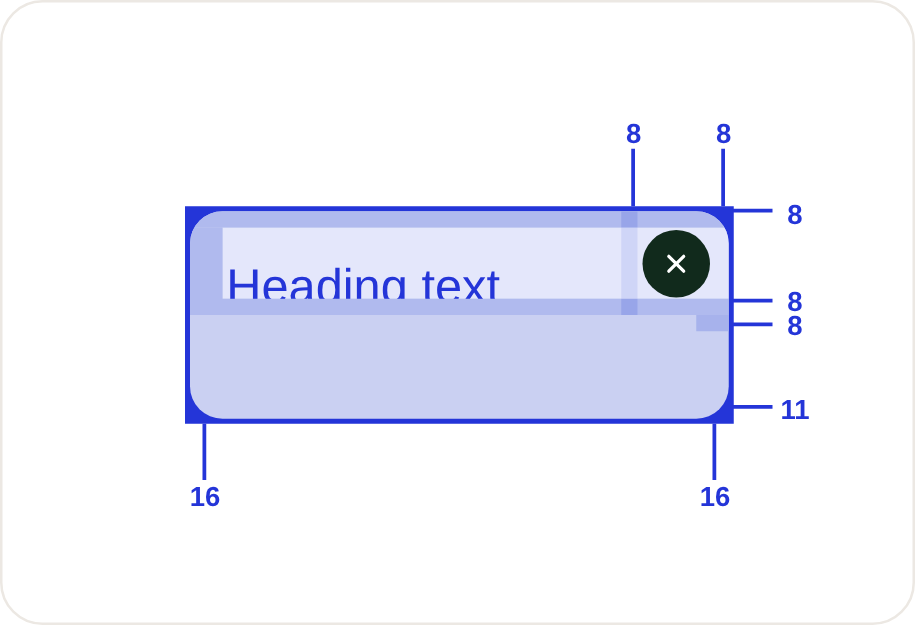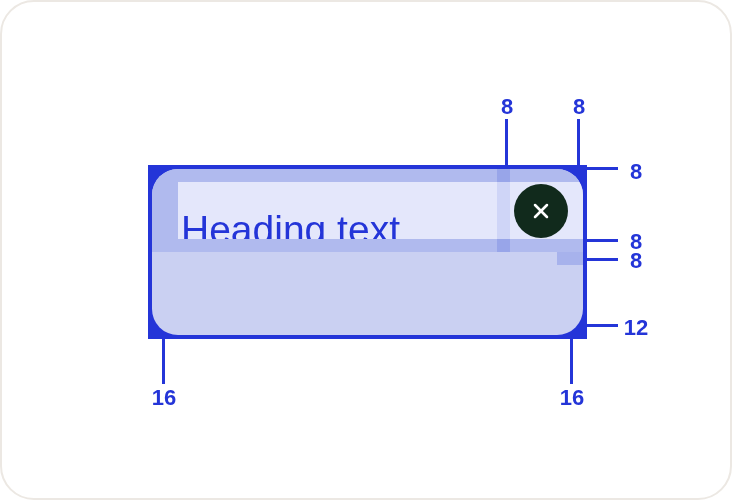--- a/index.html
+++ b/index.html
@@ -97,18 +97,18 @@
     <div class="ln ln-r3"></div>
     <div class="ln ln-r4"></div>
     <div class="ln ln-b1"></div>
     <div class="ln ln-b2"></div>
 
     <div class="lb lb-t1">8</div>
     <div class="lb lb-t2">8</div>
     <div class="lb lb-r1">8</div>
     <div class="lb lb-r2">8</div>
     <div class="lb lb-r3">8</div>
-    <div class="lb lb-r4">12</div>
+    <div class="lb lb-r4">11</div>
     <div class="lb lb-b1">16</div>
     <div class="lb lb-b2">16</div>
 
   </div>
 </div>
 
 </body></html>

